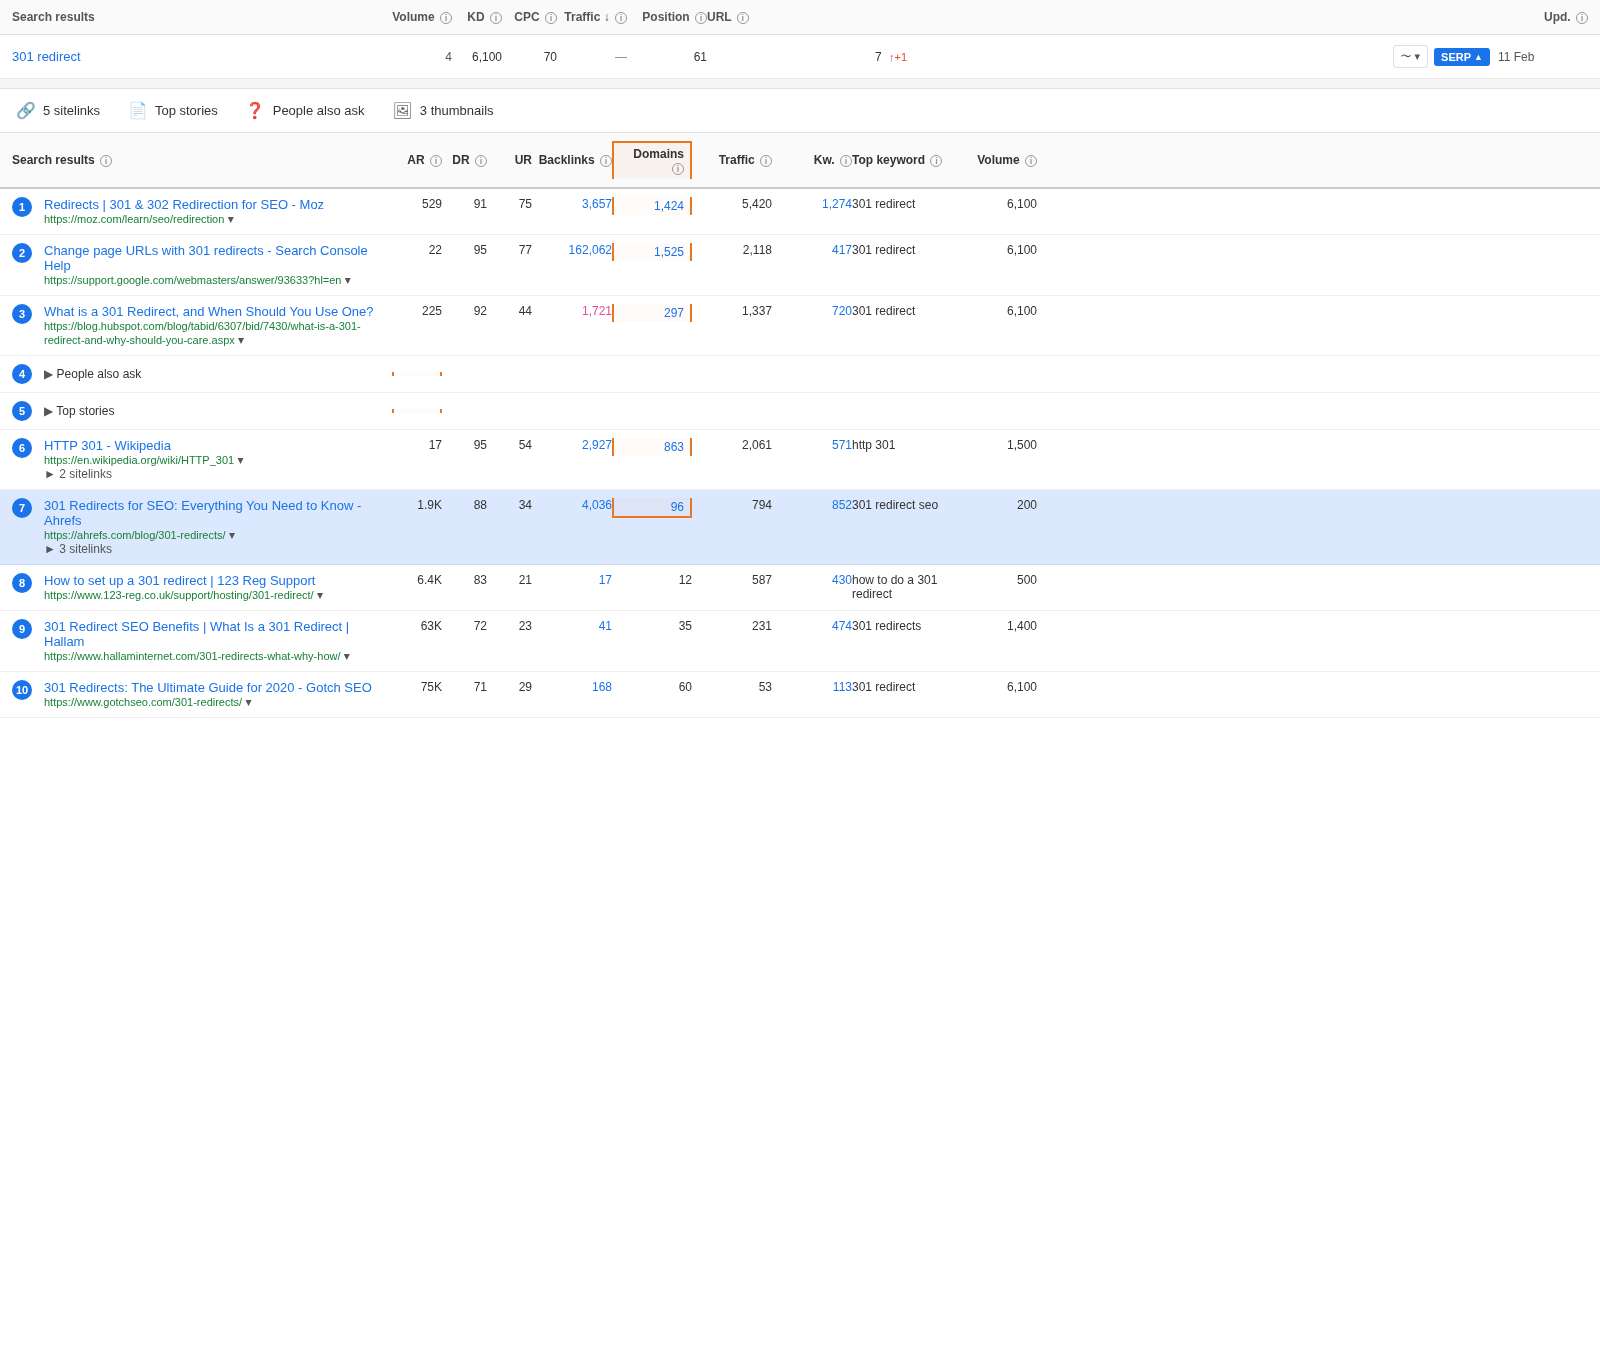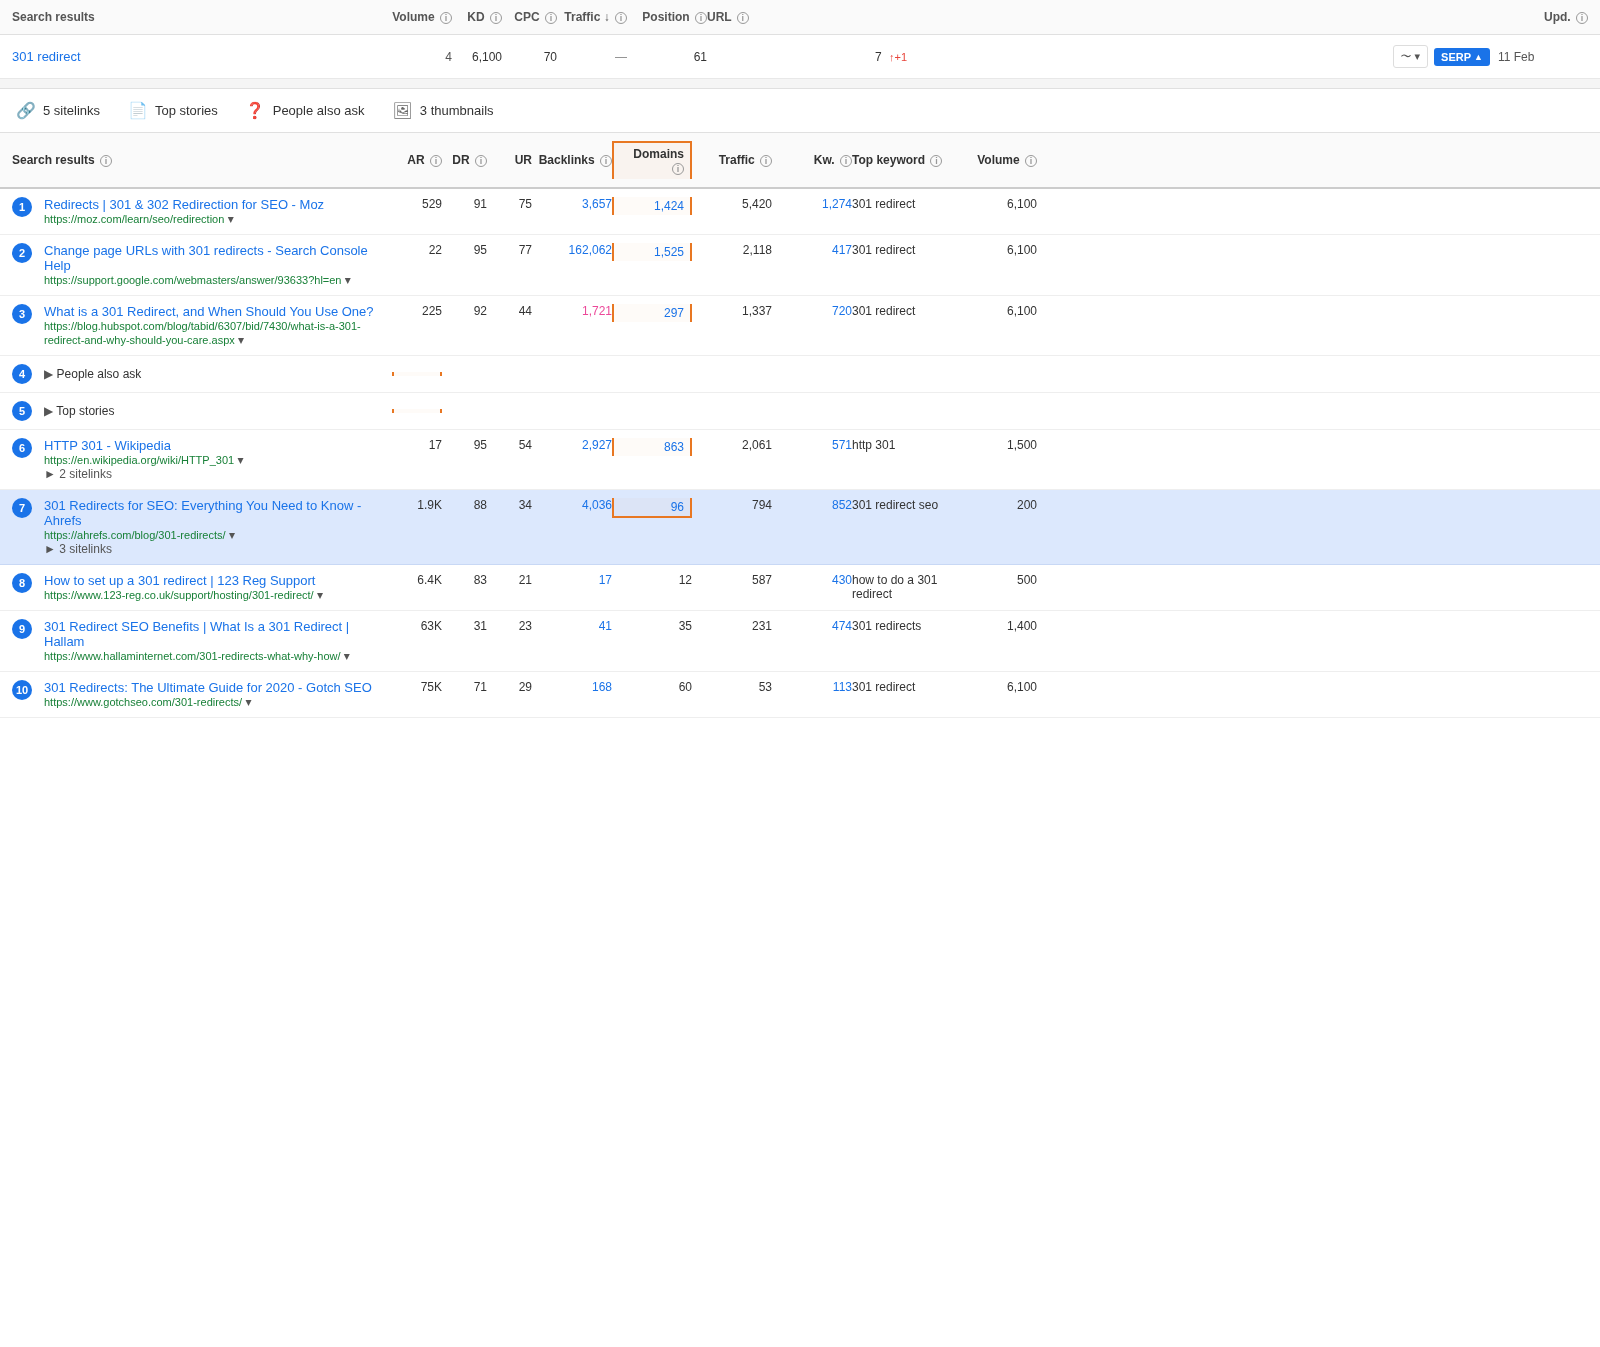--- a/index.html
+++ b/index.html
@@ -294,21 +294,21 @@
   <div style="display:grid; grid-template-columns: 380px 50px 45px 45px 80px 80px 80px 80px 110px 75px; align-items:start; padding:8px 12px; border-bottom:1px solid #eee; font-size:12px;">
     <div style="display:flex; align-items:flex-start; gap:6px;">
       <span class="badge-num">9</span>
       <div>
         <a href="#" class="blue-link" style="font-size:13px; font-weight:500;">301 Redirect SEO Benefits | What Is a 301 Redirect | Hallam</a>
         <br>
         <span class="green-url">https://www.hallaminternet.com/301-redirects-what-why-how/</span> <span style="color:#555;">▾</span>
       </div>
     </div>
     <div style="text-align:right">63K</div>
-    <div style="text-align:right">31</div>
+    <div style="text-align:right">72</div>
     <div style="text-align:right">23</div>
     <div style="text-align:right; color:#1a73e8;">41</div>
     <div style="text-align:right; color:#333;">35</div>
     <div style="text-align:right">231</div>
     <div style="text-align:right; color:#1a73e8;">474</div>
     <div>301 redirects</div>
     <div style="text-align:right">1,400</div>
   </div>
 
   <div style="display:grid; grid-template-columns: 380px 50px 45px 45px 80px 80px 80px 80px 110px 75px; align-items:start; padding:8px 12px; border-bottom:1px solid #eee; font-size:12px;">

